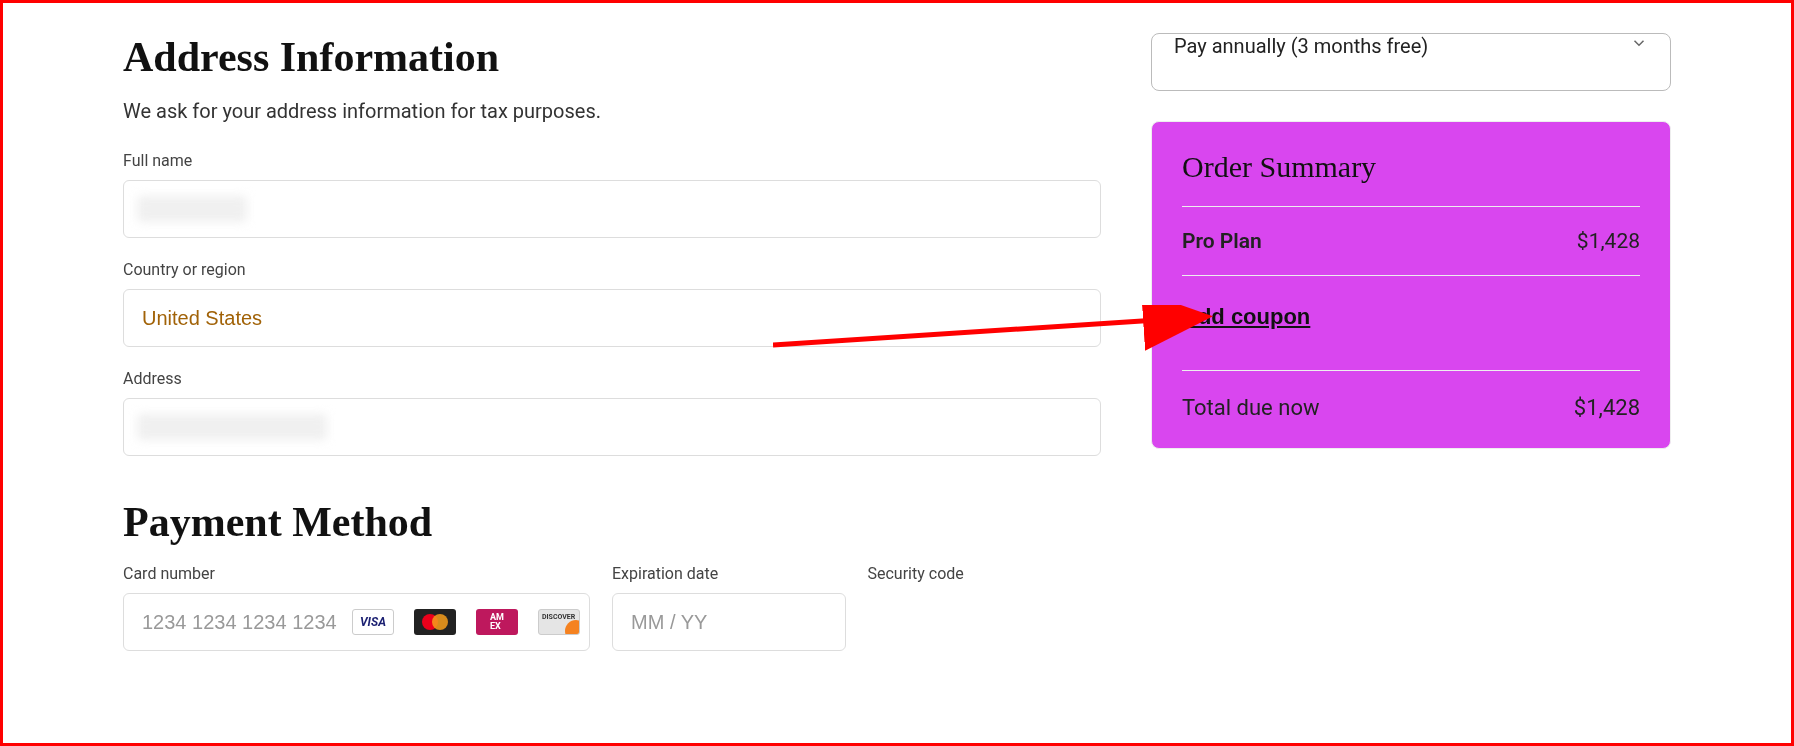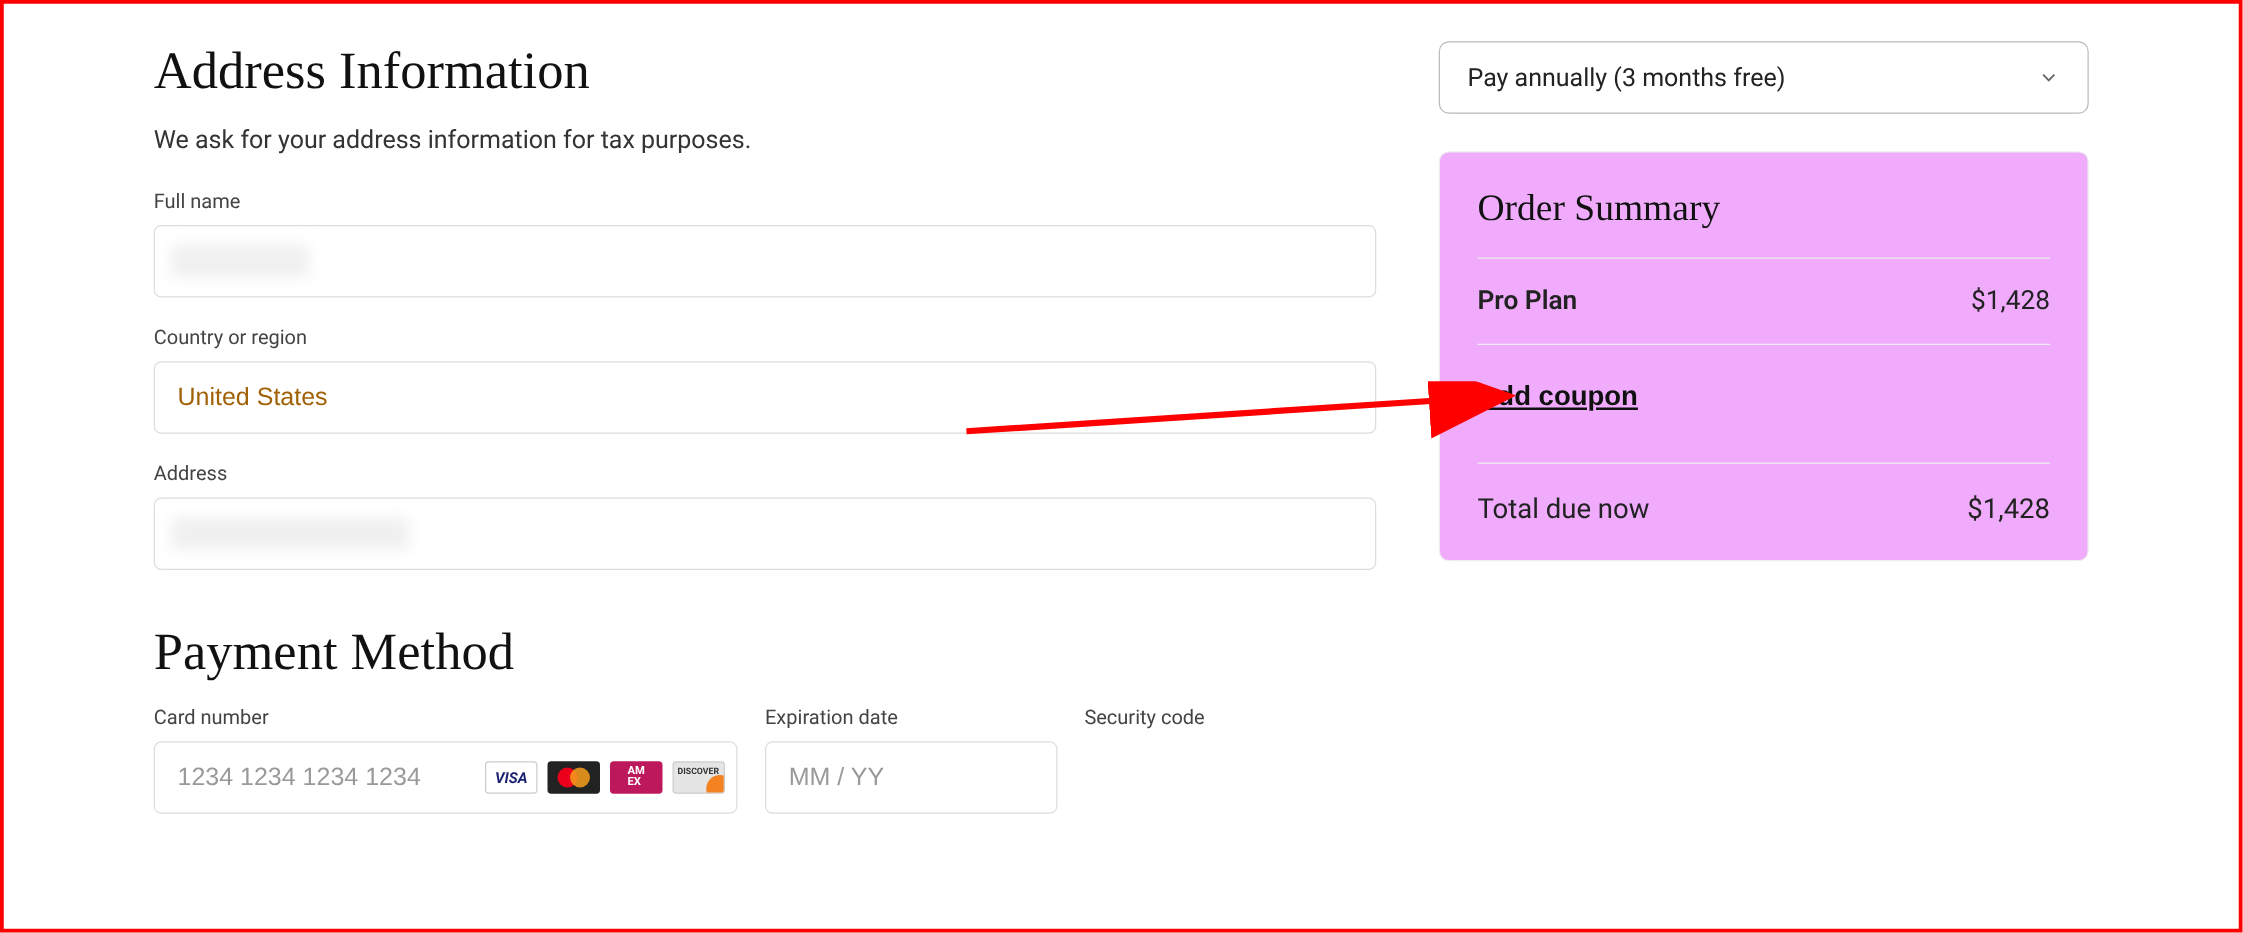--- a/index.html
+++ b/index.html
@@ -11,21 +11,21 @@
     width: 1794px;
     height: 746px;
     padding: 30px 120px 30px 120px;
     position: relative;
   }
   .layout { display: flex; gap: 50px; }
   .left { flex: 1; }
   .right { width: 520px; }
   h1.section-title {
     font-family: Georgia, "Times New Roman", serif;
-    font-weight: 400;
+    font-weight: 700;
     font-size: 42px;
     color: #111;
     margin-bottom: 18px;
   }
   .subtext { font-size: 20px; color: #333; margin-bottom: 28px; }
   .field { margin-bottom: 22px; }
   .field-label { font-size: 16px; color: #444; margin-bottom: 10px; display: block; }
   .text-input {
     width: 100%;
     height: 58px;
@@ -40,21 +40,21 @@
   .blur-fill {
     position: absolute;
     background: #f0f0f0;
     filter: blur(5px);
     border-radius: 4px;
   }
   .input-wrap { position: relative; }
   .payment-row { display: flex; gap: 22px; }
   .card-col { flex: 2; position: relative; }
   .exp-col, .cvc-col { flex: 1; position: relative; }
-  .card-icons { position: absolute; right: 10px; top: 50%; transform: translateY(-50%); display: flex; gap: 8px; }
+  .card-icons { position: absolute; right: 10px; top: 50%; transform: translateY(-50%); display: flex; gap: 20px; }
   .card-icon { width: 42px; height: 26px; border-radius: 3px; display: flex; align-items: center; justify-content: center; font-size: 9px; font-weight: bold; }
   .visa { background:#fff; color:#1a1f71; border:1px solid #ccc; font-style:italic; font-size:12px;}
   .mc { background:#222; position:relative;}
   .mc::before{content:"";position:absolute;left:8px;top:5px;width:16px;height:16px;background:#eb001b;border-radius:50%;}
   .mc::after{content:"";position:absolute;right:8px;top:5px;width:16px;height:16px;background:#f79e1b;border-radius:50%;opacity:.85;}
   .amex { background:#be185d; color:#fff; font-size:9px; line-height:1;}
   .disc { background:#e5e5e5; border:1px solid #ccc; position:relative; overflow:hidden;}
   .disc::after{content:"";position:absolute;right:-8px;bottom:-8px;width:22px;height:22px;background:#f58220;border-radius:50%;}
   .disc-txt{position:absolute;top:3px;left:3px;font-size:7px;color:#333;font-weight:bold;}
   .cvc-icon { position: absolute; right: 12px; top: 50%; transform: translateY(-50%); display:flex; align-items:center; }
@@ -63,31 +63,30 @@
   .cvc-badge{position:absolute;right:-6px;top:-6px;background:#555;color:#fff;border-radius:10px;font-size:10px;padding:1px 4px;font-weight:bold;}
 
   .billing-select {
     width: 100%;
     height: 58px;
     border: 1px solid #bbb;
     border-radius: 8px;
     padding: 0 22px;
     font-size: 20px;
     display: flex;
-    align-items: center;
     justify-content: space-between;
     margin-bottom: 30px;
     cursor: pointer;
     background:#fff;
   }
   .chevron { width: 18px; height: 18px; }
   .summary-box {
     border: 1px solid #eee;
     border-radius: 8px;
-    background: #f0abfc;
+    background: #d946ef;
     padding: 28px 30px;
   }
   .summary-title {
     font-family: Georgia, "Times New Roman", serif;
     font-size: 30px;
     font-weight: 400;
     margin-bottom: 22px;
     color:#111;
   }
   .summary-row {

